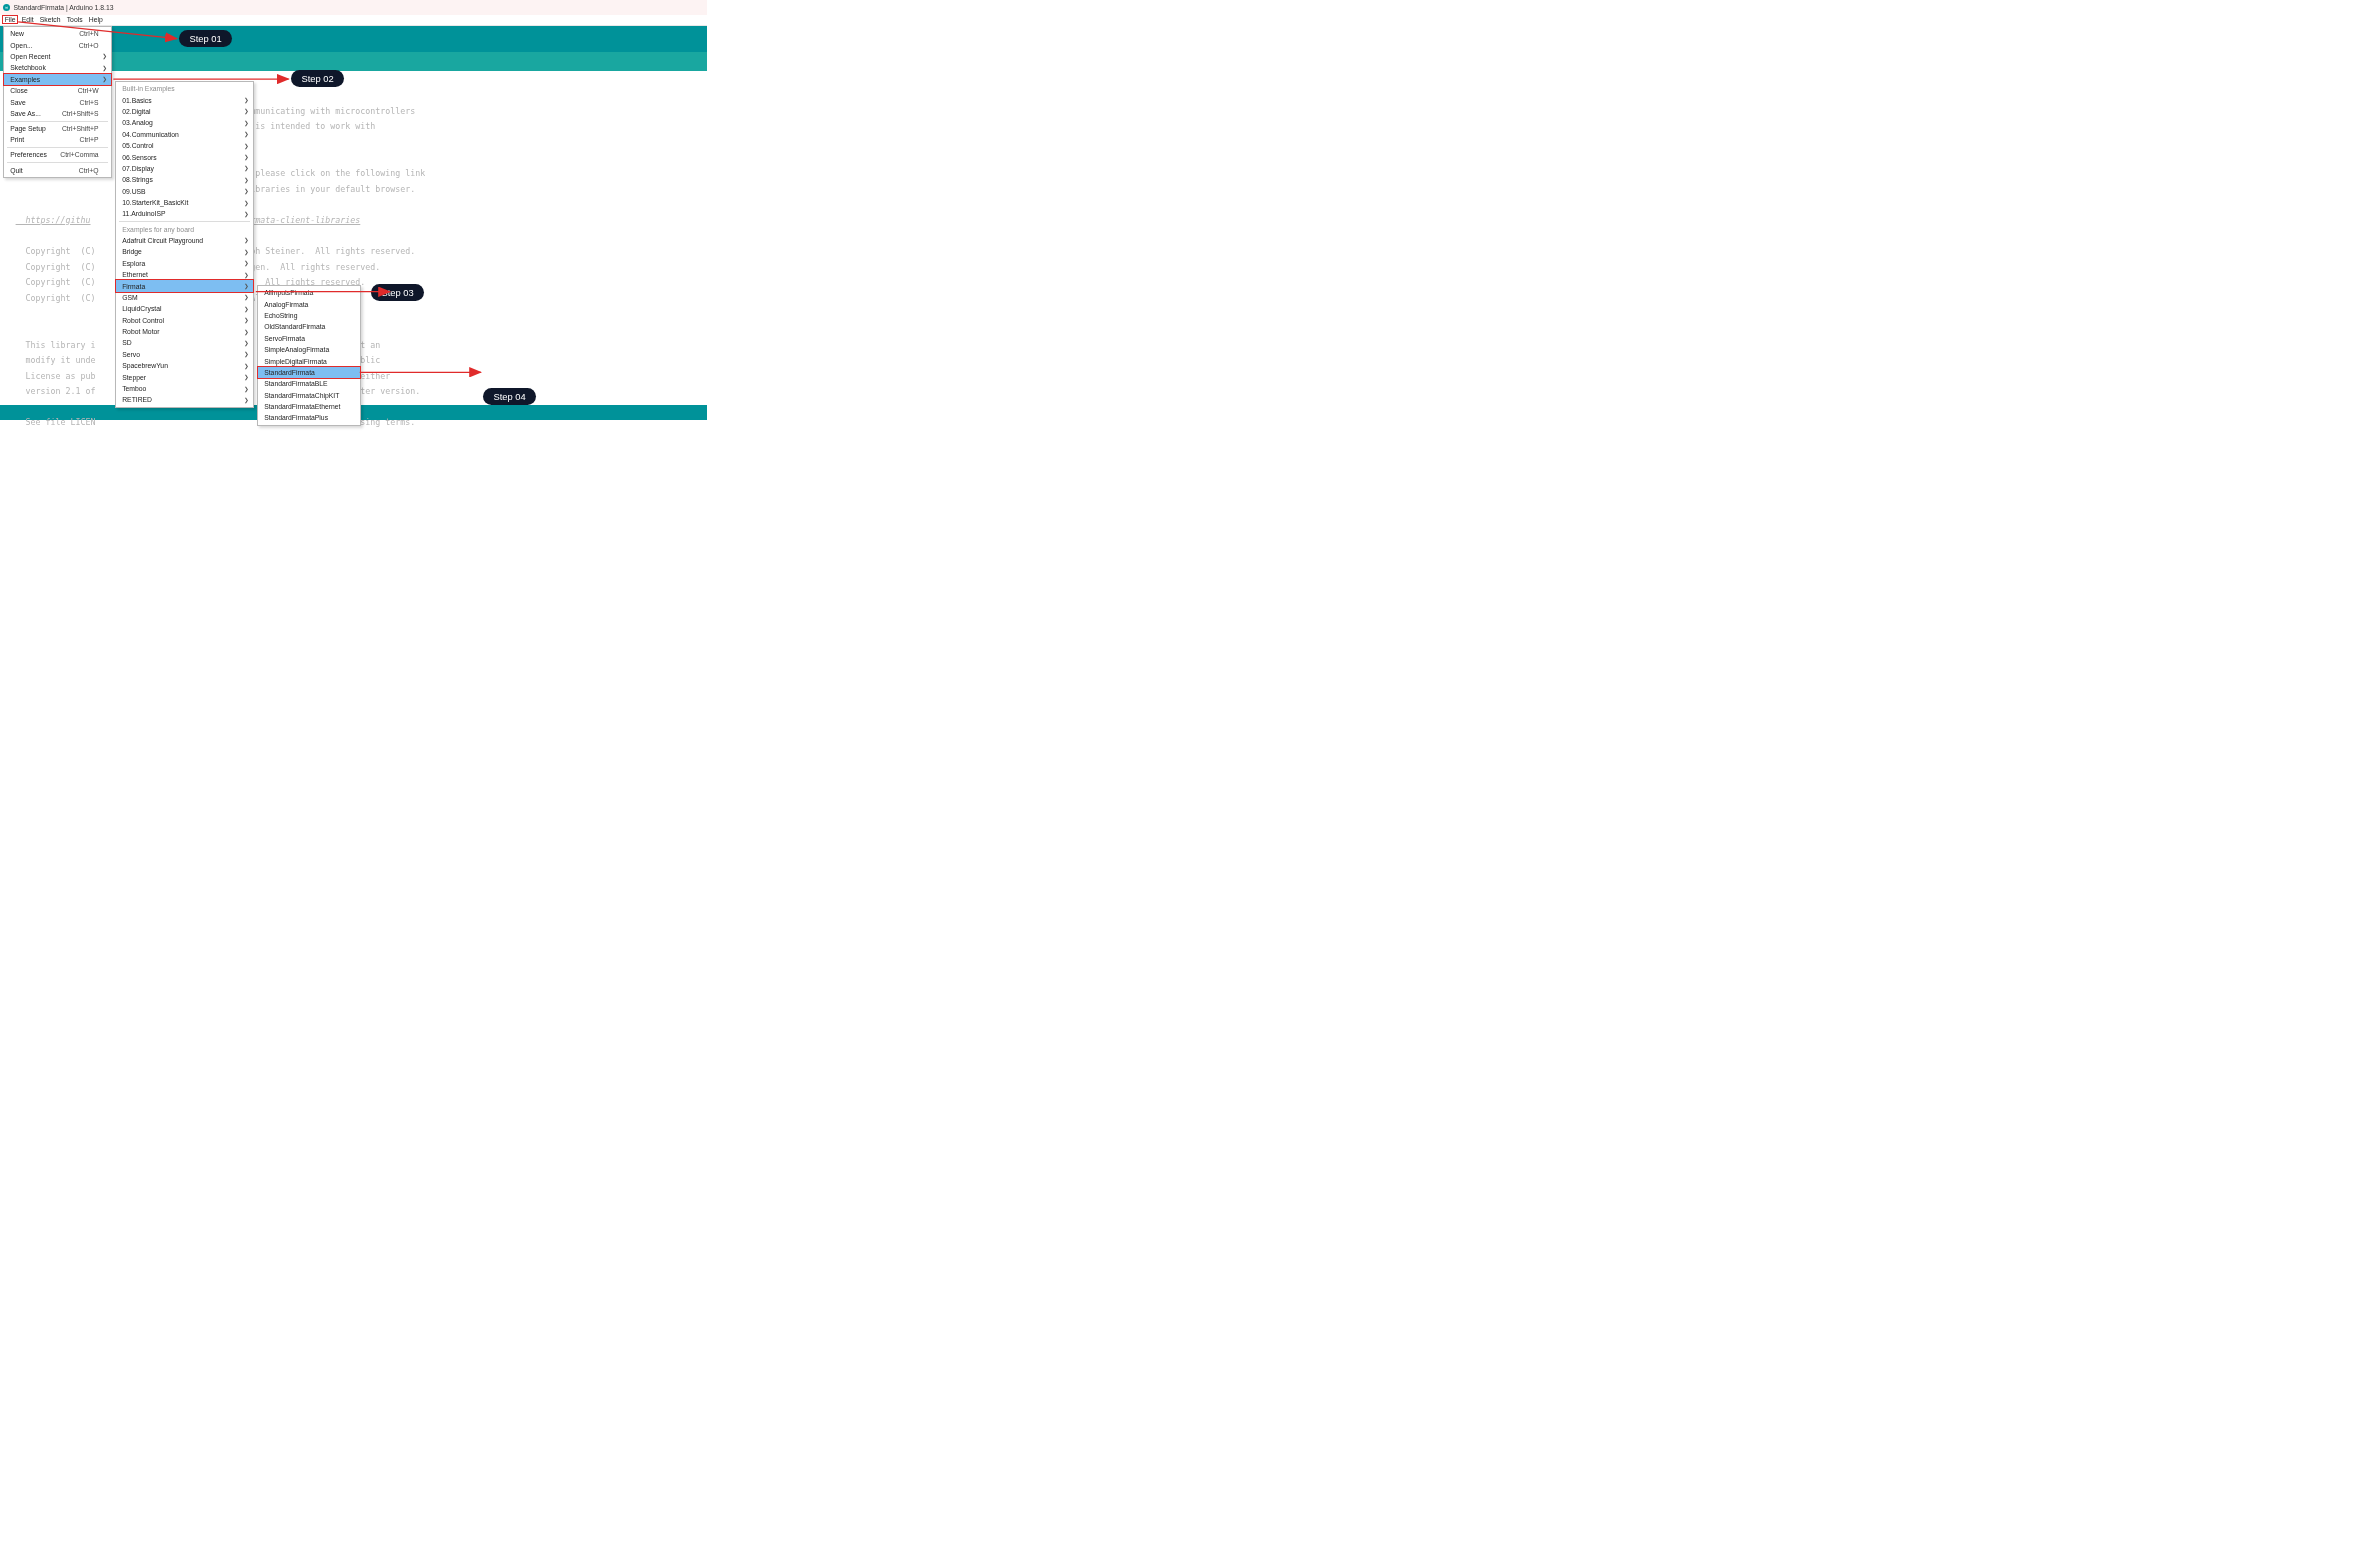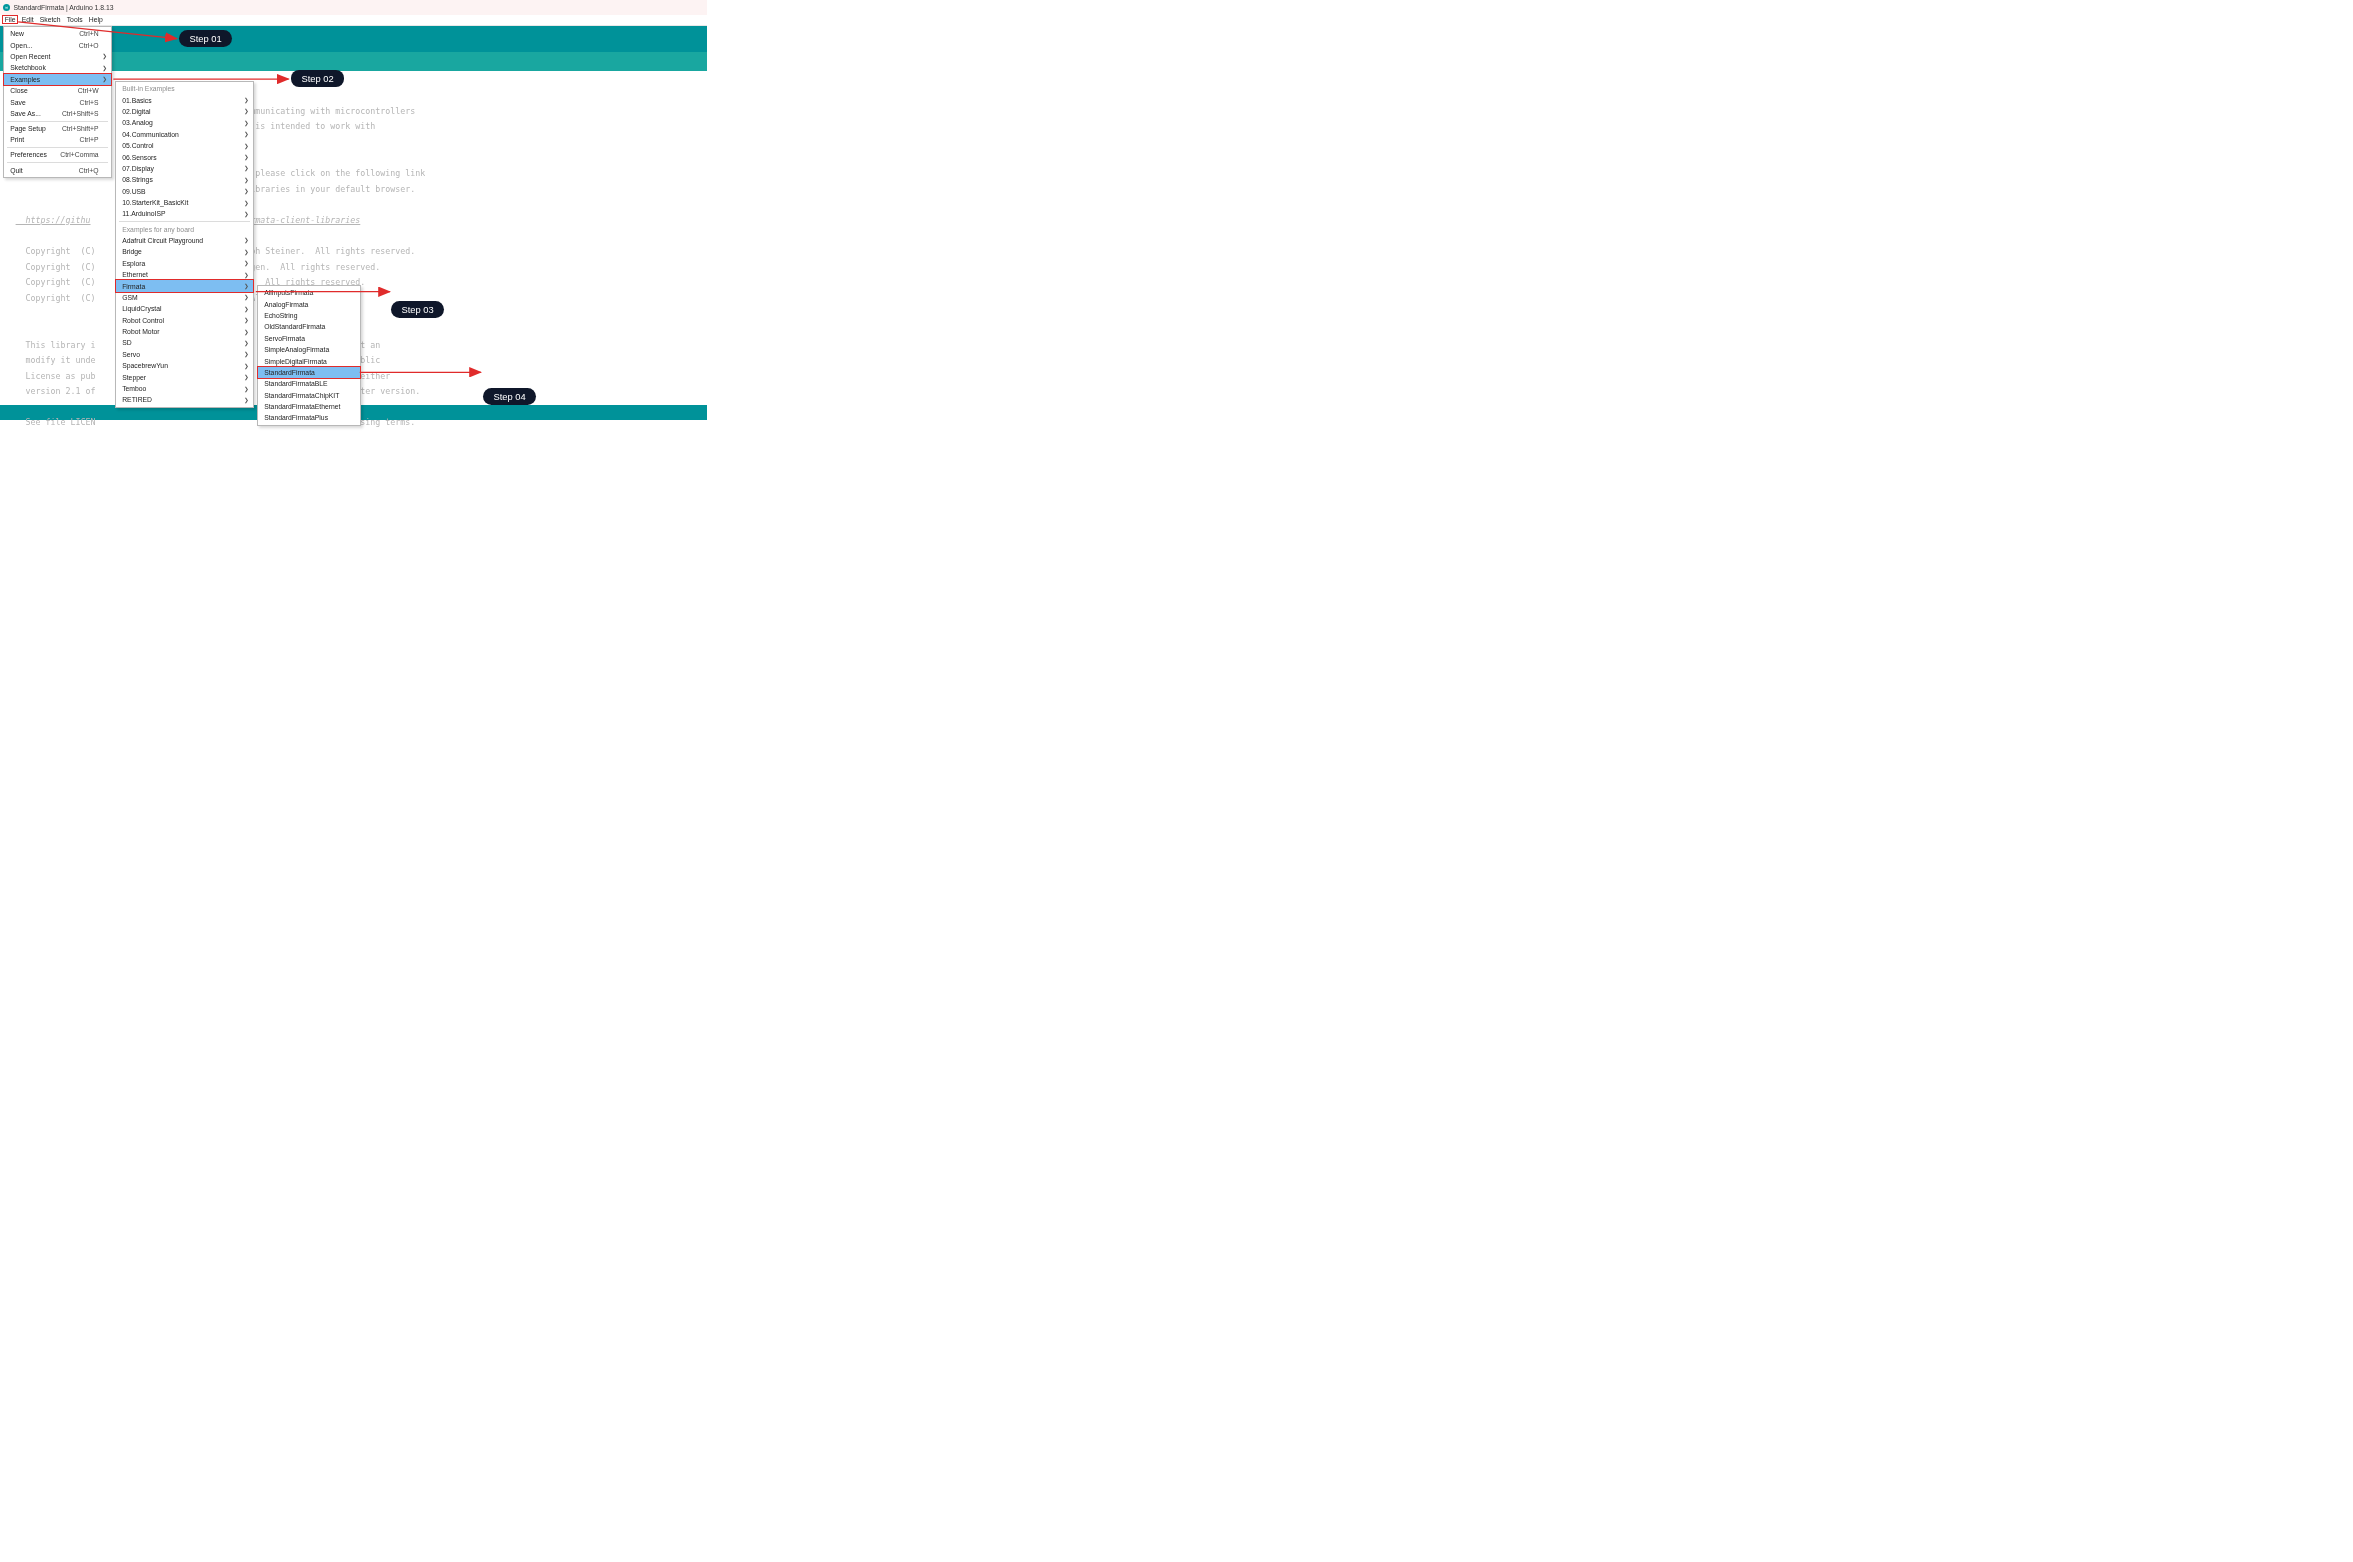--- a/index.html
+++ b/index.html
@@ -379,22 +379,22 @@
     </div>
     <div class="row">
       <span>StandardFirmataEthernet</span>
     </div>
     <div class="row">
       <span>StandardFirmataPlus</span>
     </div>
   </div>
 
 <div class="step" style="left:179px; top:30px;">Step 01</div>
-<div class="step" style="left:291px; top:70px;border-radius:8px;">Step 02</div>
-<div class="step" style="left:391px; top:284px;margin-top:17px;">Step 03</div>
+<div class="step" style="left:291px; top:70px;">Step 02</div>
+<div class="step" style="left:371px; top:284px;">Step 03</div>
 <div class="step" style="left:483px; top:364px;margin-top:24px;">Step 04</div>
 
 <svg class="overlay" viewBox="0 0 1360 900" width="707" height="468">
   <defs>
     <marker id="ah" markerWidth="10" markerHeight="8" refX="9" refY="4" orient="auto">
       <path d="M0,0 L10,4 L0,8 Z" fill="#e02b2b"></path>
     </marker>
   </defs>
   <line x1="35" y1="42" x2="340" y2="74" stroke="#e02b2b" stroke-width="2.5" marker-end="url(#ah)"></line>
   <line x1="218" y1="152" x2="555" y2="152" stroke="#e02b2b" stroke-width="2.5" marker-end="url(#ah)"></line>

